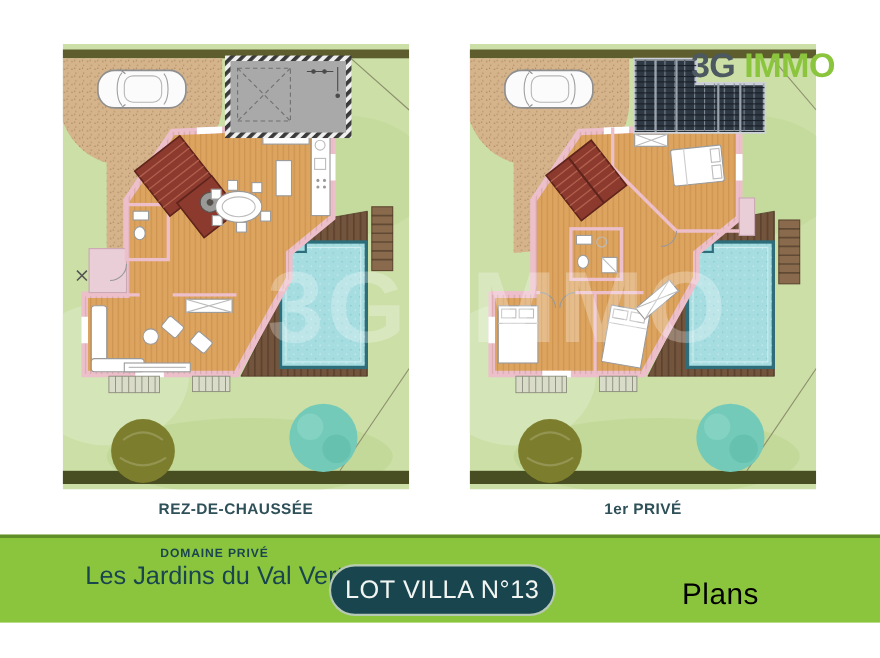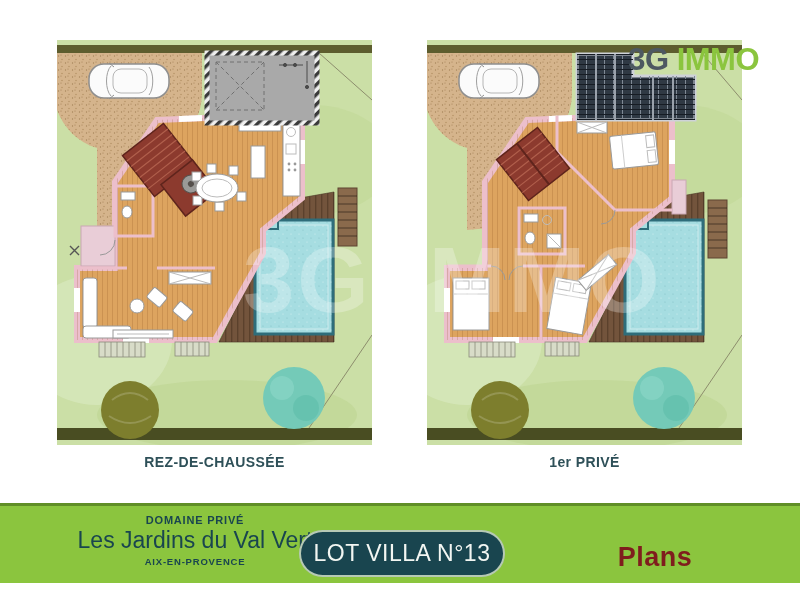--- a/index.html
+++ b/index.html
@@ -7,32 +7,32 @@
         font-family:"Liberation Sans",sans-serif;}
   .plan{position:absolute;top:40px;width:315px;height:405px;}
   .plan.left{left:57px;} .plan.right{left:427px;}
   .plan-label{position:absolute;top:454px;width:315px;text-align:center;
       font-size:14px;font-weight:700;letter-spacing:.4px;color:#2e5058;}
   .plan-label.l1{left:57px;} .plan-label.l2{left:427px;}
   .logo{position:absolute;top:42px;right:41px;font-size:31px;font-weight:800;letter-spacing:-.5px;}
   .logo .g3{color:var(--logo-gray);} .logo .immo{color:var(--logo-green);}
   .watermark{position:absolute;left:243px;top:228px;font-size:92px;font-weight:700;
       letter-spacing:3px;color:rgba(255,255,255,.27);pointer-events:none;white-space:nowrap;}
-  .footer{position:absolute;left:0;top:503px;width:800px;height:80px;
+  .footer{position:absolute;left:0;top:486px;width:800px;height:80px;
       background:var(--footer-green);border-top:3px solid rgba(45,75,10,.45);box-sizing:border-box;}
   .estate{position:absolute;left:15px;top:8px;width:360px;text-align:center;color:var(--dark-teal);}
   .estate-type{font-size:11px;font-weight:700;letter-spacing:.8px;}
   .estate-name{font-size:23px;font-weight:400;margin-top:1px;}
   .estate-city{font-size:9.5px;font-weight:600;letter-spacing:.8px;margin-top:2px;}
   .lot-pill{position:absolute;left:299px;top:24px;width:206px;height:47px;border-radius:26px;
       background:var(--dark-teal);border:2px solid rgba(235,245,215,.75);box-sizing:border-box;
       color:#f2f6f2;font-size:23px;display:flex;align-items:center;justify-content:center;
       letter-spacing:.5px;font-weight:400;}
   .plans-title{position:absolute;left:560px;top:36px;width:190px;text-align:center;
-      color:#7f1d1d;font-size:27px;font-weight:700;letter-spacing:.5px;}
+      color:#000000;font-size:27px;font-weight:400;letter-spacing:.5px;}
   svg{display:block;}
   .lawnfill{fill:var(--lawn);} .hedge{fill:var(--hedge);} .hedgeb{fill:var(--hedge-dark);}
   .drive{fill:var(--driveway);} .garg{fill:var(--garage-gray);}
   .woodf{fill:var(--wood-floor);stroke:var(--wall-pink);stroke-width:6;stroke-linejoin:miter;}
   .iwall{stroke:var(--wall-pink);stroke-width:3;fill:none;}
   .stair{fill:var(--stairs-red);stroke:#5f241c;stroke-width:1.5;}
   .furn{fill:#ffffff;stroke:#9a9a9a;stroke-width:1;}
   .furnl{stroke:#bcbcbc;stroke-width:1;fill:none;}
   .deckf{fill:var(--deck-brown);stroke:#54402e;stroke-width:.7;}
   .poolw{fill:var(--pool-water);stroke:var(--pool-border);stroke-width:3;}
@@ -362,19 +362,18 @@
     <span class="immo">IMMO</span>
   </div>
 
   <div class="plan-label l1">REZ-DE-CHAUSSÉE</div>
   <div class="plan-label l2">1er PRIVÉ</div>
 
   <div class="footer">
     <div class="estate">
       <div class="estate-type">DOMAINE PRIVÉ</div>
       <div class="estate-name">Les Jardins du Val Vert</div>
-      <div class="estate-city">AIX-EN-PROVENCE</div>
     </div>
     <div class="lot-pill">LOT VILLA N°13</div>
     <div class="plans-title">Plans</div>
   </div>
 
 </div>
 
 </body></html>

